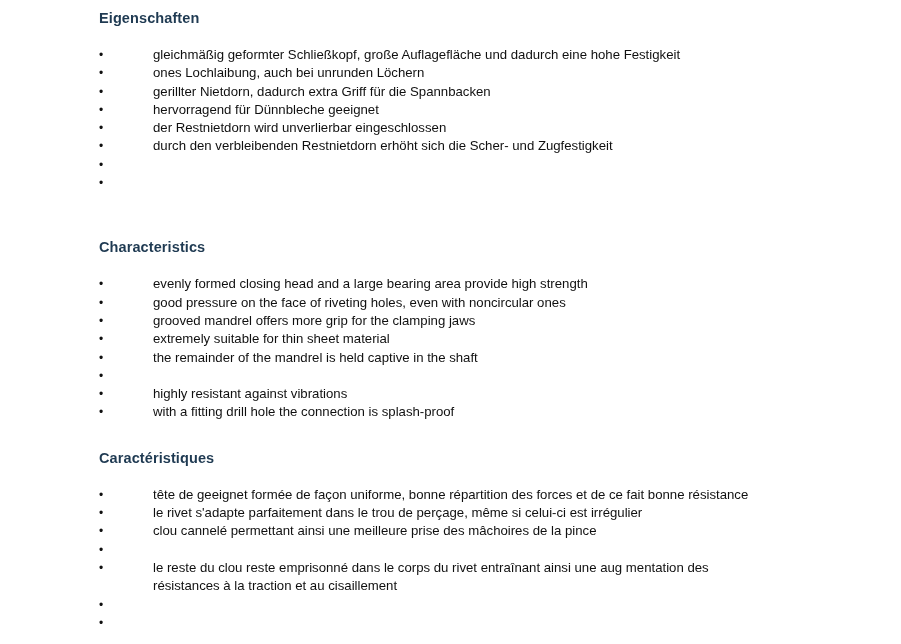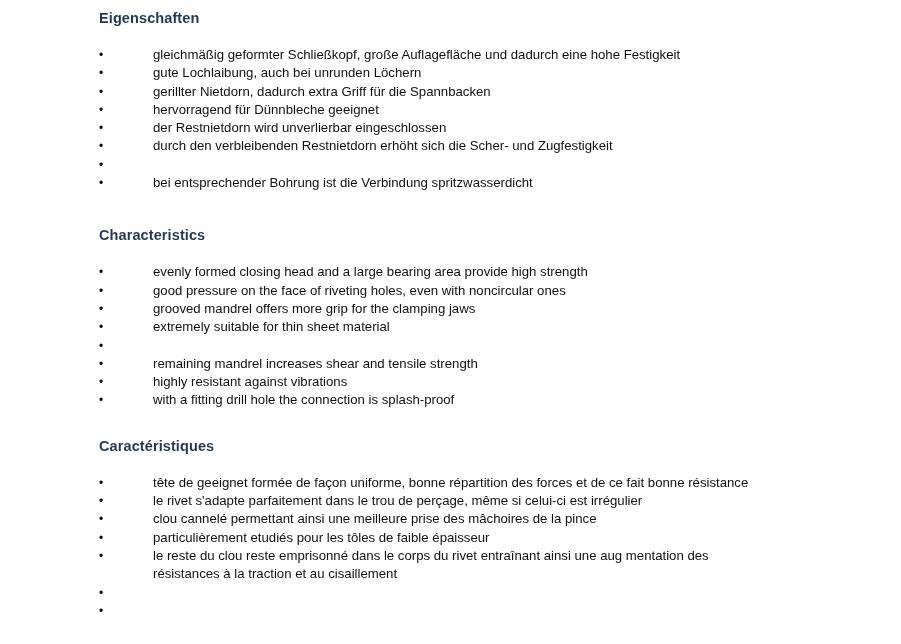--- a/index.html
+++ b/index.html
@@ -52,38 +52,38 @@
     color: #101010;
   }
   .bullet-text {
     flex: 1 1 auto;
     max-width: 600px;
   }
   .sec-de .bullet-list { margin-top: 20px; }
   .sec-en .bullet-list { margin-top: 20px; }
   .sec-fr .bullet-list { margin-top: 20px; }
   .sec-de { margin-top: 2px; }
-  .sec-en { margin-top: 35px; }
+  .sec-en { margin-top: 47px; }
   .sec-fr { margin-top: 28px; }
 </style>
 </head>
 <body>
 
 <div class="page">
 
   <div class="section sec-de">
     <div class="section-title">Eigenschaften</div>
     <ul class="bullet-list">
       <li class="bullet-row">
         <span class="bullet-mark">•</span>
         <span class="bullet-text">gleichmäßig geformter Schließkopf, große Auflagefläche und dadurch eine hohe Festigkeit</span>
       </li>
       <li class="bullet-row">
         <span class="bullet-mark">•</span>
-        <span class="bullet-text">gute Lochlaibung, auch bei unrunden Löchern</span>
+        <span class="bullet-text">ones Lochlaibung, auch bei unrunden Löchern</span>
       </li>
       <li class="bullet-row">
         <span class="bullet-mark">•</span>
         <span class="bullet-text">gerillter Nietdorn, dadurch extra Griff für die Spannbacken</span>
       </li>
       <li class="bullet-row">
         <span class="bullet-mark">•</span>
         <span class="bullet-text">hervorragend für Dünnbleche geeignet</span>
       </li>
       <li class="bullet-row">
@@ -92,21 +92,20 @@
       </li>
       <li class="bullet-row">
         <span class="bullet-mark">•</span>
         <span class="bullet-text">durch den verbleibenden Restnietdorn erhöht sich die Scher- und Zugfestigkeit</span>
       </li>
       <li class="bullet-row">
         <span class="bullet-mark">•</span>
       </li>
       <li class="bullet-row">
         <span class="bullet-mark">•</span>
-        <span class="bullet-text">bei entsprechender Bohrung ist die Verbindung spritzwasserdicht</span>
       </li>
     </ul>
   </div>
 
   <div class="section sec-en">
     <div class="section-title">Characteristics</div>
     <ul class="bullet-list">
       <li class="bullet-row">
         <span class="bullet-mark">•</span>
         <span class="bullet-text">evenly formed closing head and a large bearing area provide high strength</span>
@@ -118,24 +117,24 @@
       <li class="bullet-row">
         <span class="bullet-mark">•</span>
         <span class="bullet-text">grooved mandrel offers more grip for the clamping jaws</span>
       </li>
       <li class="bullet-row">
         <span class="bullet-mark">•</span>
         <span class="bullet-text">extremely suitable for thin sheet material</span>
       </li>
       <li class="bullet-row">
         <span class="bullet-mark">•</span>
+        <span class="bullet-text">the remainder of the mandrel is held captive in the shaft</span>
       </li>
       <li class="bullet-row">
         <span class="bullet-mark">•</span>
-        <span class="bullet-text">remaining mandrel increases shear and tensile strength</span>
       </li>
       <li class="bullet-row">
         <span class="bullet-mark">•</span>
         <span class="bullet-text">highly resistant against vibrations</span>
       </li>
       <li class="bullet-row">
         <span class="bullet-mark">•</span>
         <span class="bullet-text">with a fitting drill hole the connection is splash-proof</span>
       </li>
     </ul>
@@ -151,21 +150,20 @@
       <li class="bullet-row">
         <span class="bullet-mark">•</span>
         <span class="bullet-text">le rivet s'adapte parfaitement dans le trou de perçage, même si celui-ci est  irrégulier</span>
       </li>
       <li class="bullet-row">
         <span class="bullet-mark">•</span>
         <span class="bullet-text">clou cannelé permettant ainsi une meilleure prise des mâchoires de la pince</span>
       </li>
       <li class="bullet-row">
         <span class="bullet-mark">•</span>
-        <span class="bullet-text">particulièrement etudiés pour les tôles de faible épaisseur</span>
       </li>
       <li class="bullet-row">
         <span class="bullet-mark">•</span>
         <span class="bullet-text">le reste du clou reste emprisonné dans le corps du rivet entraînant ainsi une aug mentation des résistances à la traction et au cisaillement</span>
       </li>
       <li class="bullet-row">
         <span class="bullet-mark">•</span>
       </li>
       <li class="bullet-row">
         <span class="bullet-mark">•</span>

